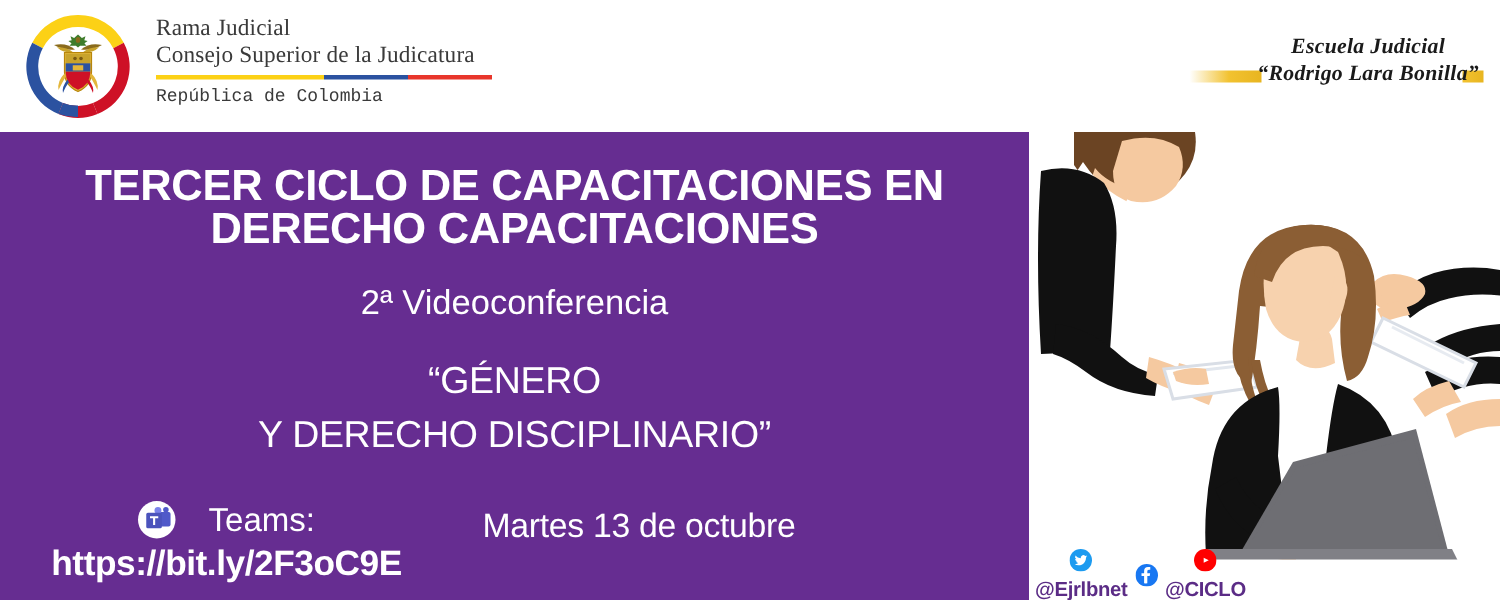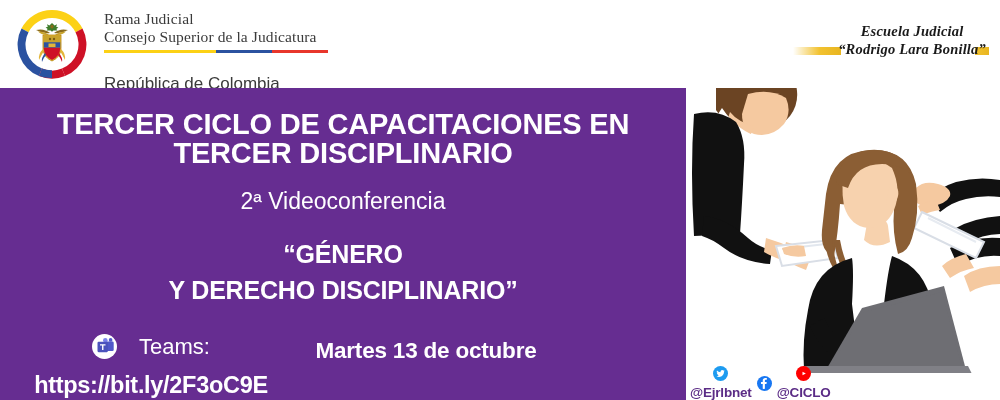--- a/index.html
+++ b/index.html
@@ -51,23 +51,23 @@
     left: 104px; top: 50px;
     width: 224px; height: 3px;
   }
   #tricolor span { display: block; float: left; height: 3px; }
   #tri-y { width: 50%; background: #FCD116; }
   #tri-b { width: 25%; background: #2B52A0; }
   #tri-r { width: 25%; background: #E8362B; }
 
   #brand-country {
     position: absolute;
-    left: 104px; top: 74px;
-    font-family: Liberation Sans, sans-serif;
-    font-size: 17px;
+    left: 104px; top: 57px;
+    font-family: Liberation Mono, monospace;
+    font-size: 12px;
     color: #3a3a3a;
     white-space: nowrap;
   }
 
   
   #escuela {
     position: absolute;
     right: 14px; top: 22px;
     text-align: center;
     white-space: nowrap;
@@ -124,21 +124,21 @@
     line-height: 26px;
   }
   #topic-block {
     position: absolute;
     left: 0; top: 148px;
     width: 686px;
     text-align: center;
   }
   .topic-line {
     color: #ffffff;
-    font-weight: bold;
+    font-weight: normal;
     font-size: 25px;
     line-height: 36px;
     letter-spacing: -0.2px;
   }
 
   
   #teams-block {
     position: absolute;
     left: 6px; top: 246px;
     width: 290px;
@@ -162,39 +162,39 @@
     width: 18px; height: 17px;
   }
   #teams-label {
     color: #ffffff;
     font-size: 22px;
     line-height: 24px;
     white-space: nowrap;
     margin-left: 13px;
   }
   #teams-url {
-    margin-top: 12px;
+    margin-top: 2px;
     text-align: center;
     color: #ffffff;
     font-weight: bold;
     font-size: 23.5px;
     line-height: 28px;
     letter-spacing: -0.3px;
     white-space: nowrap;
   }
 
   #when-block {
     position: absolute;
     left: 276px; top: 248px;
     width: 300px;
     text-align: center;
   }
   .when-line {
     color: #ffffff;
-    font-weight: bold;
+    font-weight: normal;
     font-size: 22.5px;
     line-height: 29px;
     letter-spacing: -0.2px;
     white-space: nowrap;
   }
 
   
   #art-panel {
     position: absolute;
     left: 686px; top: 88px;
@@ -287,21 +287,21 @@
     <div id="escuela">
       <div class="ej-line">Escuela Judicial</div>
       <div class="ej-line">“Rodrigo Lara Bonilla”</div>
     </div>
   </div>
 
   <div id="purple-panel">
 
     <div id="title-block">
       <div class="main-title">TERCER CICLO DE CAPACITACIONES EN</div>
-      <div class="main-title">TERCER DISCIPLINARIO</div>
+      <div class="main-title">DERECHO CAPACITACIONES</div>
     </div>
 
     <div id="subtitle">2ª Videoconferencia</div>
 
     <div id="topic-block">
       <div class="topic-line">“GÉNERO</div>
       <div class="topic-line">Y DERECHO DISCIPLINARIO”</div>
     </div>
 
     <div id="teams-block">

